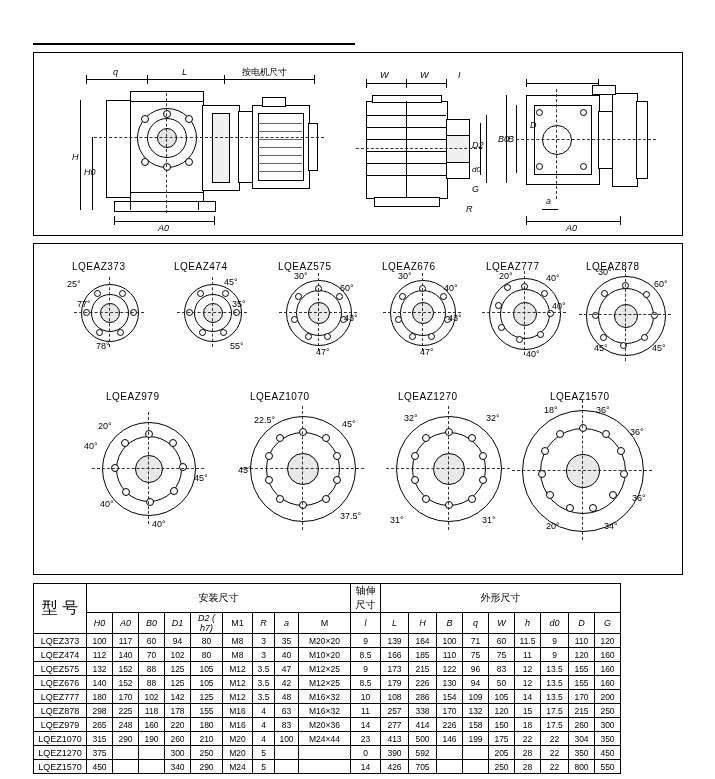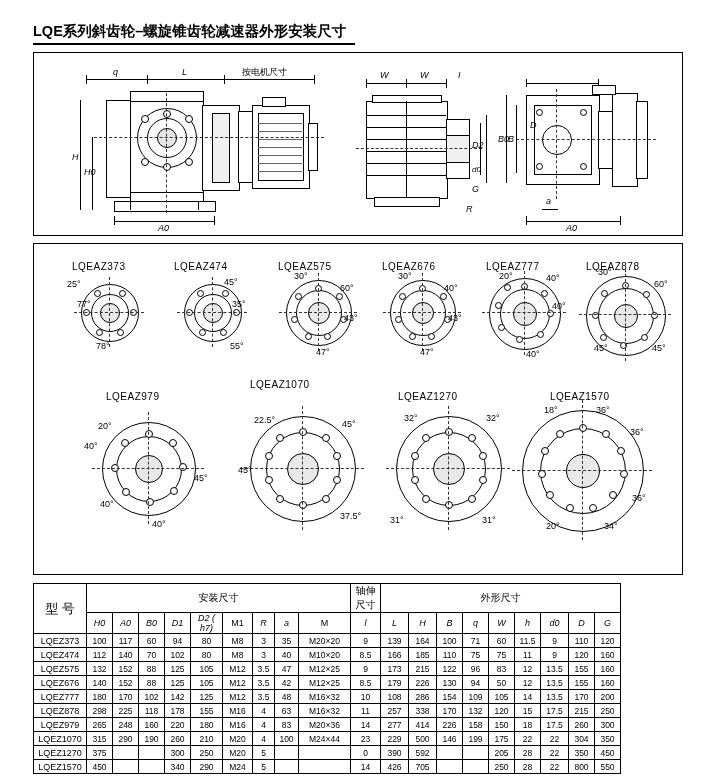--- a/index.html
+++ b/index.html
@@ -47,30 +47,29 @@
     position:absolute;left:33px;top:583px;border-collapse:collapse;
     font-size:8.5px;font-family:"Liberation Sans", sans-serif;
   }
   table.spec td,table.spec th{
     border:1px solid #000;text-align:center;padding:0;height:13px;
     font-weight:normal;
   }
   table.spec th{font-weight:normal;}
   .grp{font-size:10px;}
   .modelcell{font-size:9px;text-align:left;padding-left:4px;width:52px;}
-  .hdrmodel{font-size:13px;font-weight:bold;}
+  .hdrmodel{font-size:16px;font-weight:bold;}
   .subhdr{font-size:9px;font-weight:bold;font-style:italic;}
   .subhdr-n{font-size:9px;font-weight:bold;font-style:normal;}
 </style>
 </head>
 <body>
 
 <div class="page">
 
-  <div class="title">LQE系列斜齿轮–螺旋锥齿轮减速器外形安装尺寸</div>
   <div class="title-rule"></div>
 
   <div class="panel" id="panel-dim">
 
     <div class="ln h1" style="left:52px;top:26px;width:228px;"></div>
     <div class="ln v1" style="left:52px;top:22px;height:9px;"></div>
     <div class="ln v1" style="left:113px;top:22px;height:9px;"></div>
     <div class="ln v1" style="left:190px;top:22px;height:9px;"></div>
     <div class="ln v1" style="left:280px;top:22px;height:9px;"></div>
     <div class="lbl-i" style="left:79px;top:15px;">q</div>
@@ -294,21 +293,21 @@
     <div class="dot" style="left:558px;top:68px;width:5px;height:5px;"></div>
     <div class="dot" style="left:567px;top:46px;width:5px;height:5px;"></div>
     <div class="dash-h" style="left:545px;top:70px;width:92px;"></div>
     <div class="dash-v" style="left:591px;top:25px;height:92px;"></div>
     <div class="lbl" style="left:564px;top:24px;">30°</div>
     <div class="lbl" style="left:620px;top:36px;">60°</div>
     <div class="lbl" style="left:560px;top:100px;">45°</div>
     <div class="lbl" style="left:618px;top:100px;">45°</div>
 
     <div class="cap" style="left:72px;top:148px;">LQEAZ979</div>
-    <div class="cap" style="left:216px;top:136px;">LQEAZ1070</div>
+    <div class="cap" style="left:216px;top:148px;">LQEAZ1070</div>
     <div class="cap" style="left:364px;top:148px;">LQEAZ1270</div>
     <div class="cap" style="left:516px;top:148px;">LQEAZ1570</div>
 
     <div class="circ" style="left:68px;top:178px;width:92px;height:92px;"></div>
     <div class="circ" style="left:82px;top:192px;width:64px;height:64px;"></div>
     <div class="circ" style="left:101px;top:211px;width:26px;height:26px;background:#e8e8e8;"></div>
     <div class="dot" style="left:111px;top:186px;width:6px;height:6px;"></div>
     <div class="dot" style="left:135px;top:195px;width:6px;height:6px;"></div>
     <div class="dot" style="left:145px;top:219px;width:6px;height:6px;"></div>
     <div class="dot" style="left:136px;top:243px;width:6px;height:6px;"></div>
@@ -600,21 +599,21 @@
           <td>315</td>
           <td>290</td>
           <td>190</td>
           <td>260</td>
           <td>210</td>
           <td>M20</td>
           <td>4</td>
           <td>100</td>
           <td>M24×44</td>
           <td>23</td>
-          <td>229</td>
+          <td>413</td>
           <td>500</td>
           <td>146</td>
           <td>199</td>
           <td>175</td>
           <td>22</td>
           <td>22</td>
           <td>304</td>
           <td>350</td>
         </tr>
         <tr>

